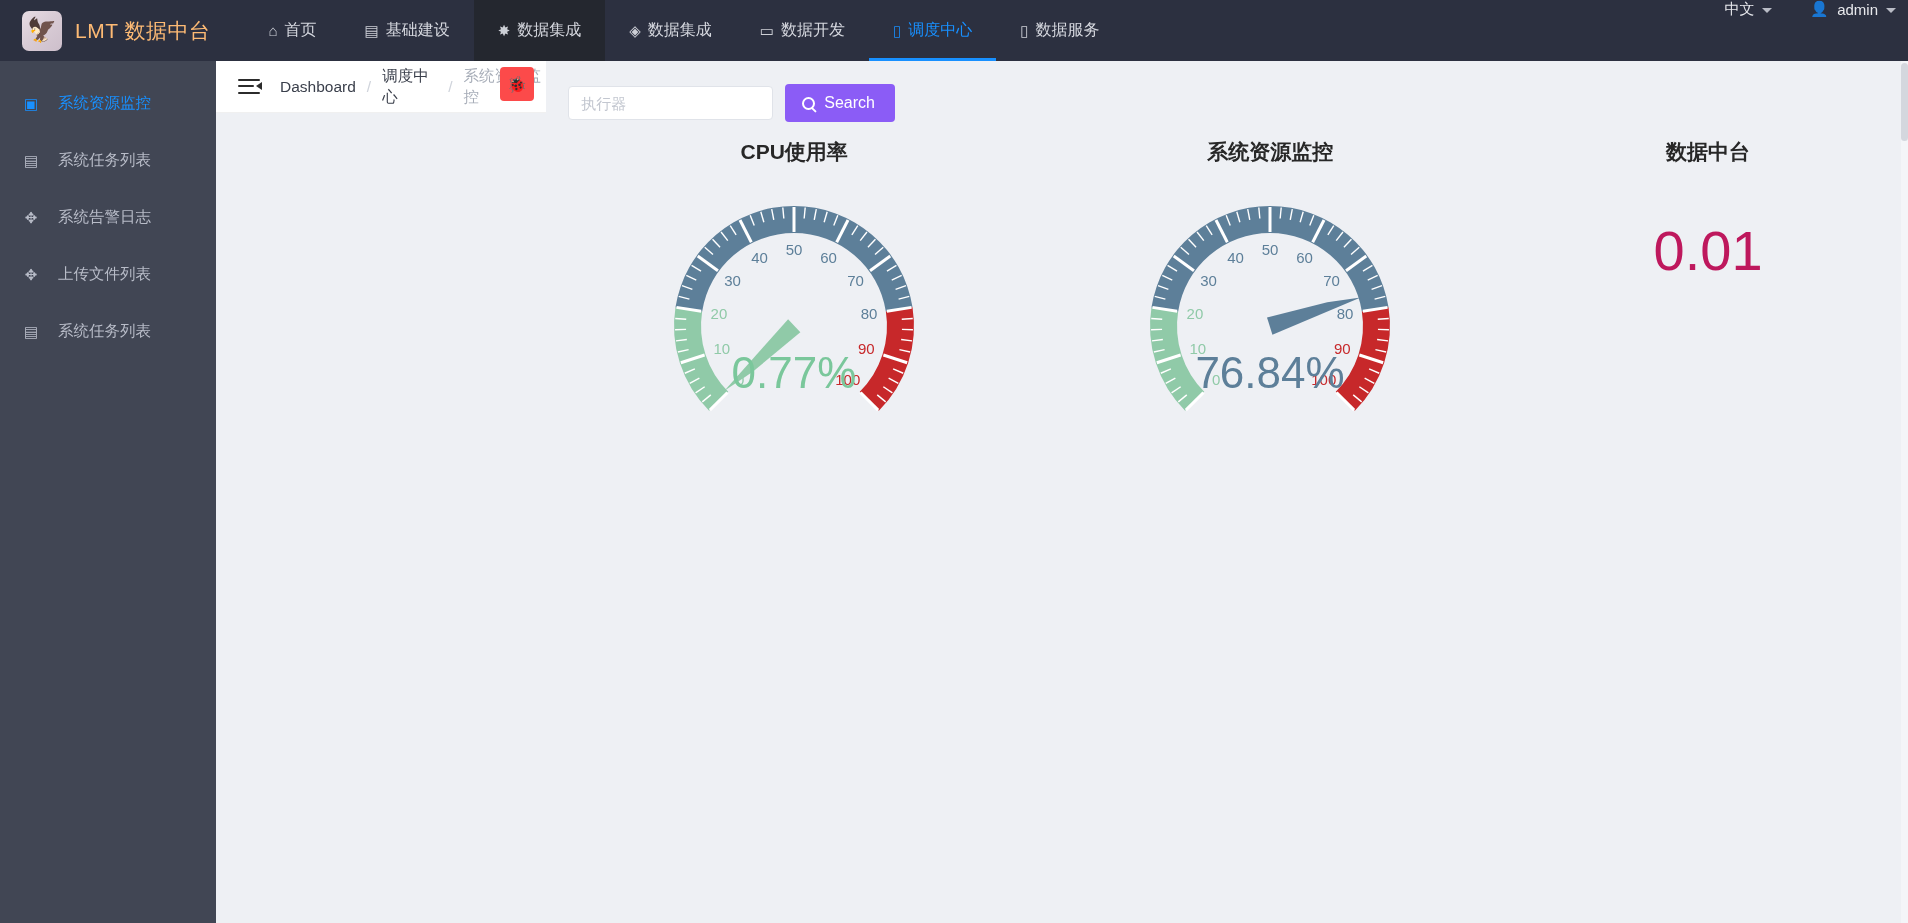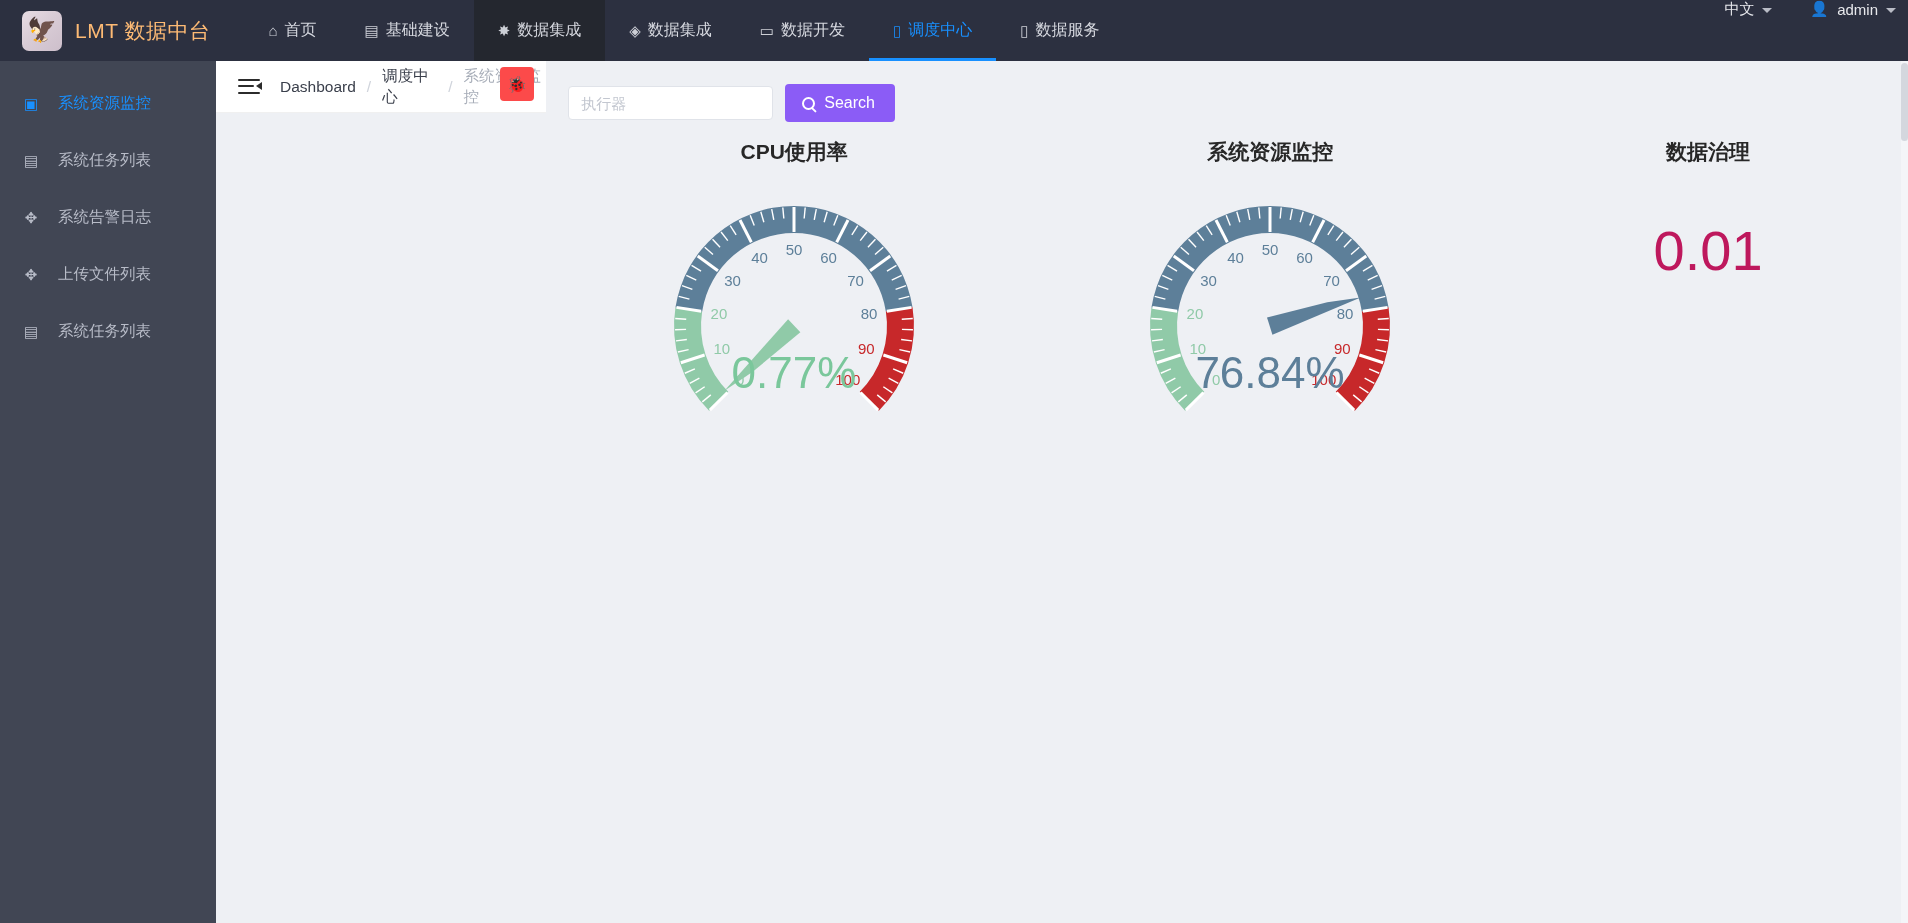--- a/index.html
+++ b/index.html
@@ -456,21 +456,21 @@
                 <text x="225.0643138852305" y="153.11098065694244" fill="#5d7f99" text-anchor="middle" class="tick-label" font-size="16">80</text>
                 <text x="222.28029523843168" y="188.485291572496" fill="#c7282a" text-anchor="middle" class="tick-label" font-size="16">90</text>
                 <text x="203.74011537017762" y="218.7401153701776" fill="#c7282a" text-anchor="middle" class="tick-label" font-size="16">100</text>
                 <polygon points="240.58714133998228,131.3823511823548 207.26727077628038,136.2416394118579 146.991000502766,151.51790579953007 152.40998874430025,168.67132943973104" fill="#5d7f99"></polygon>
                 <text x="150" y="222" fill="#5d7f99" text-anchor="middle" font-size="44" class="gauge-value">76.84%</text>
               </svg>
           </div>
         </div>
 
         <div class="panel">
-          <div class="panel-title">数据治理</div>
+          <div class="panel-title">数据中台</div>
           <div class="load-value">0.01</div>
         </div>
 
       </div>
 
       <div id="scroll-mark">
         <div id="scroll-thumb"></div>
       </div>
     </div>
   </div>

